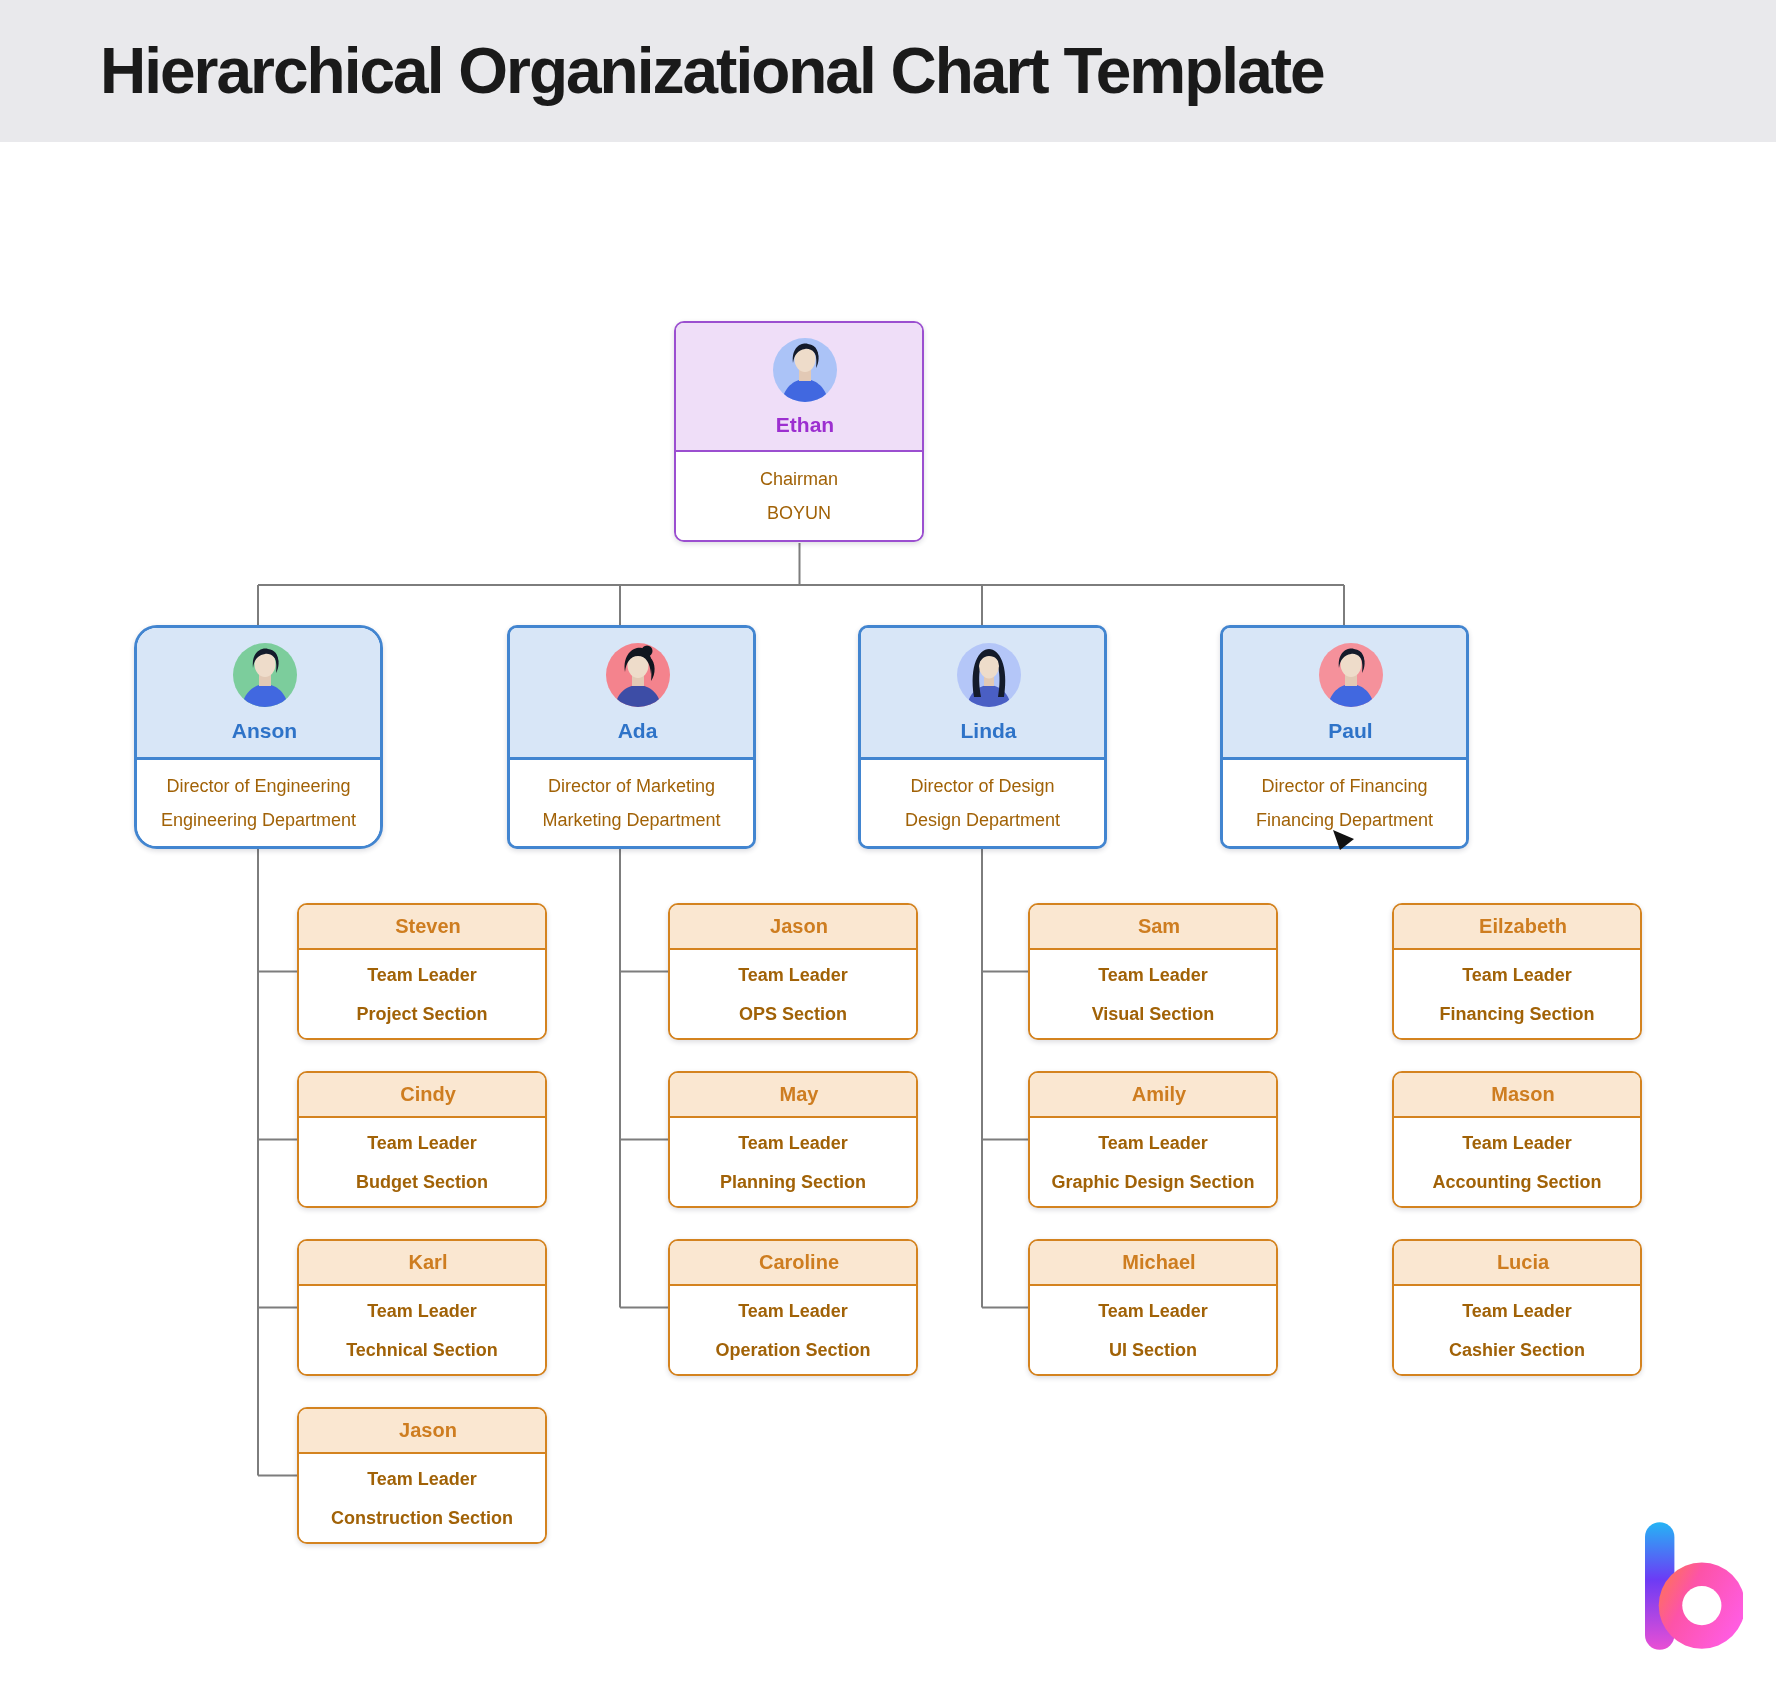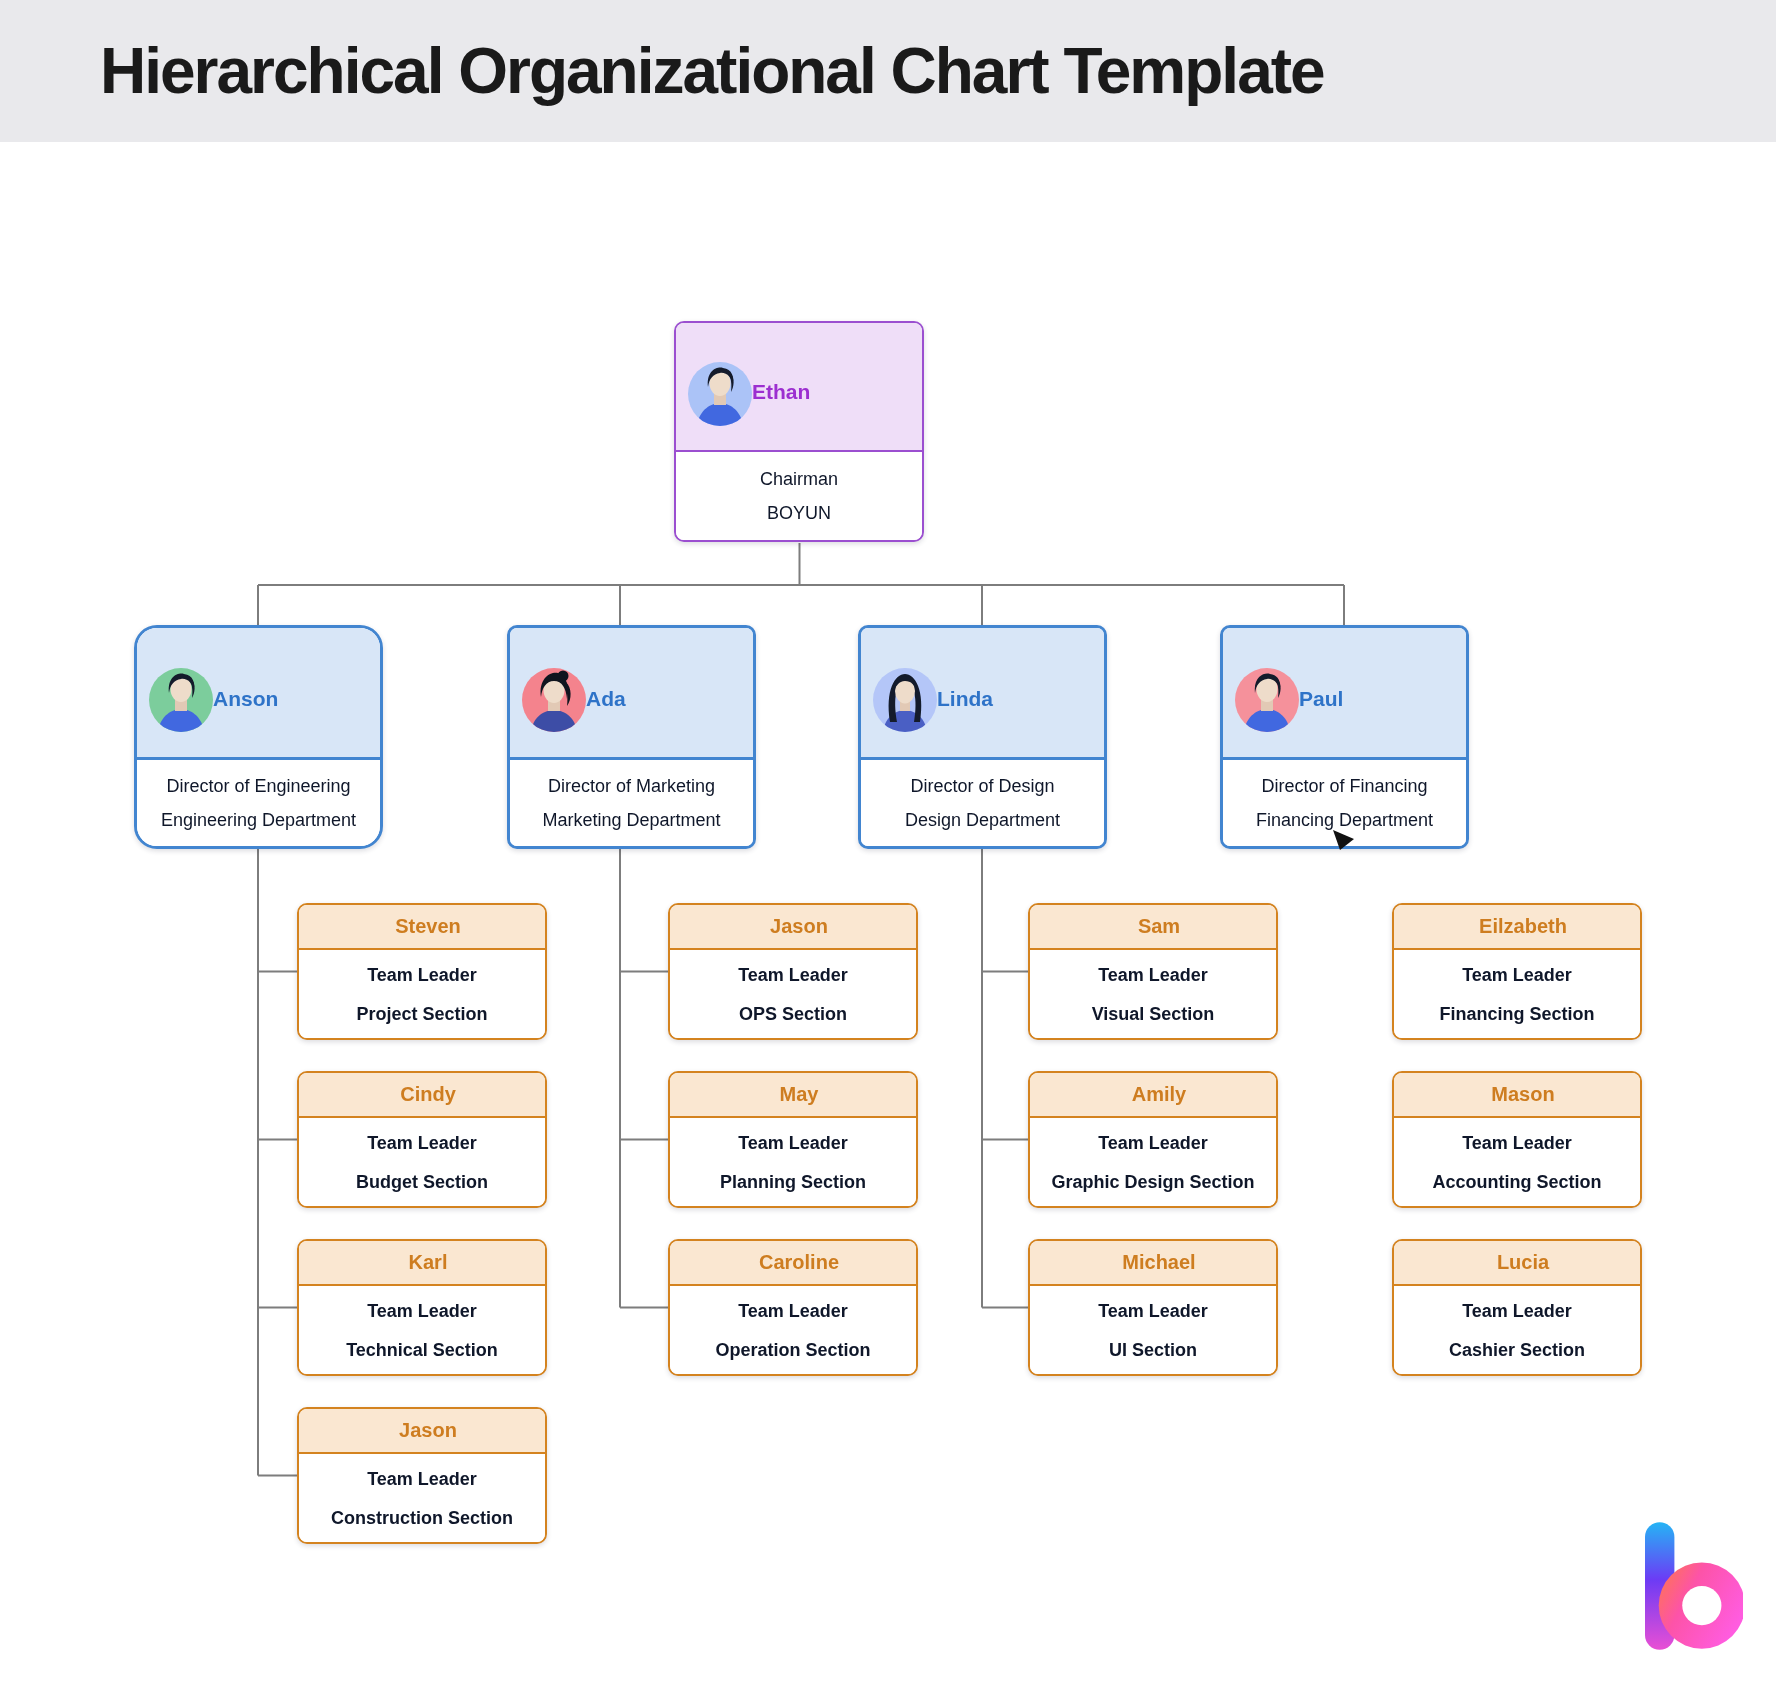--- a/index.html
+++ b/index.html
@@ -11,24 +11,24 @@
   .titlebar { position:absolute; left:0; top:0; width:1776px; height:142px; background:#e9e9ec; }
   .titlebar h1 { margin:0; padding-left:100px; line-height:142px; font-size:64px; font-weight:800;
                  letter-spacing:-2px; color:#1a1a1a; white-space:nowrap; }
 
   
   svg.wires { position:absolute; left:0; top:0; width:1776px; height:1684px; pointer-events:none; }
 
   
   .node { position:absolute; display:flex; flex-direction:column; border-radius:10px;
           background:#ffffff; overflow:hidden; box-shadow:0 2px 5px rgba(40,40,60,0.16); }
-  .hdr  { flex:none; display:flex; flex-direction:row; align-items:center;padding-left:12px; }
+  .hdr  { flex:none; display:flex; flex-direction:column; align-items:center;padding-left:12px; }
   .bd   { flex:1; display:flex; flex-direction:column; align-items:center; justify-content:center;
           gap:14px; background:#ffffff; }
-  .ln   { font-size:18px; color:#0f172a; line-height:20px; white-space:nowrap; }
+  .ln   { font-size:18px; color:#a16207; line-height:20px; white-space:nowrap; }
   .nm   { font-weight:bold; white-space:nowrap; }
 
   
   .lvl1 { width:250px; height:221px; border:2.5px solid #9b4fd0; }
   .lvl1 .hdr { height:129px; background:#efdef8; border-bottom:2.5px solid #9b4fd0; }
   .lvl1 .nm { font-size:21px; color:#9c2fd0; margin-top:11px; }
 
   
   .lvl2 { width:249px; height:224px; border:3px solid #4285d0; }
   .lvl2 .hdr { height:132px; background:#d8e6f7; border-bottom:3px solid #4285d0; }

